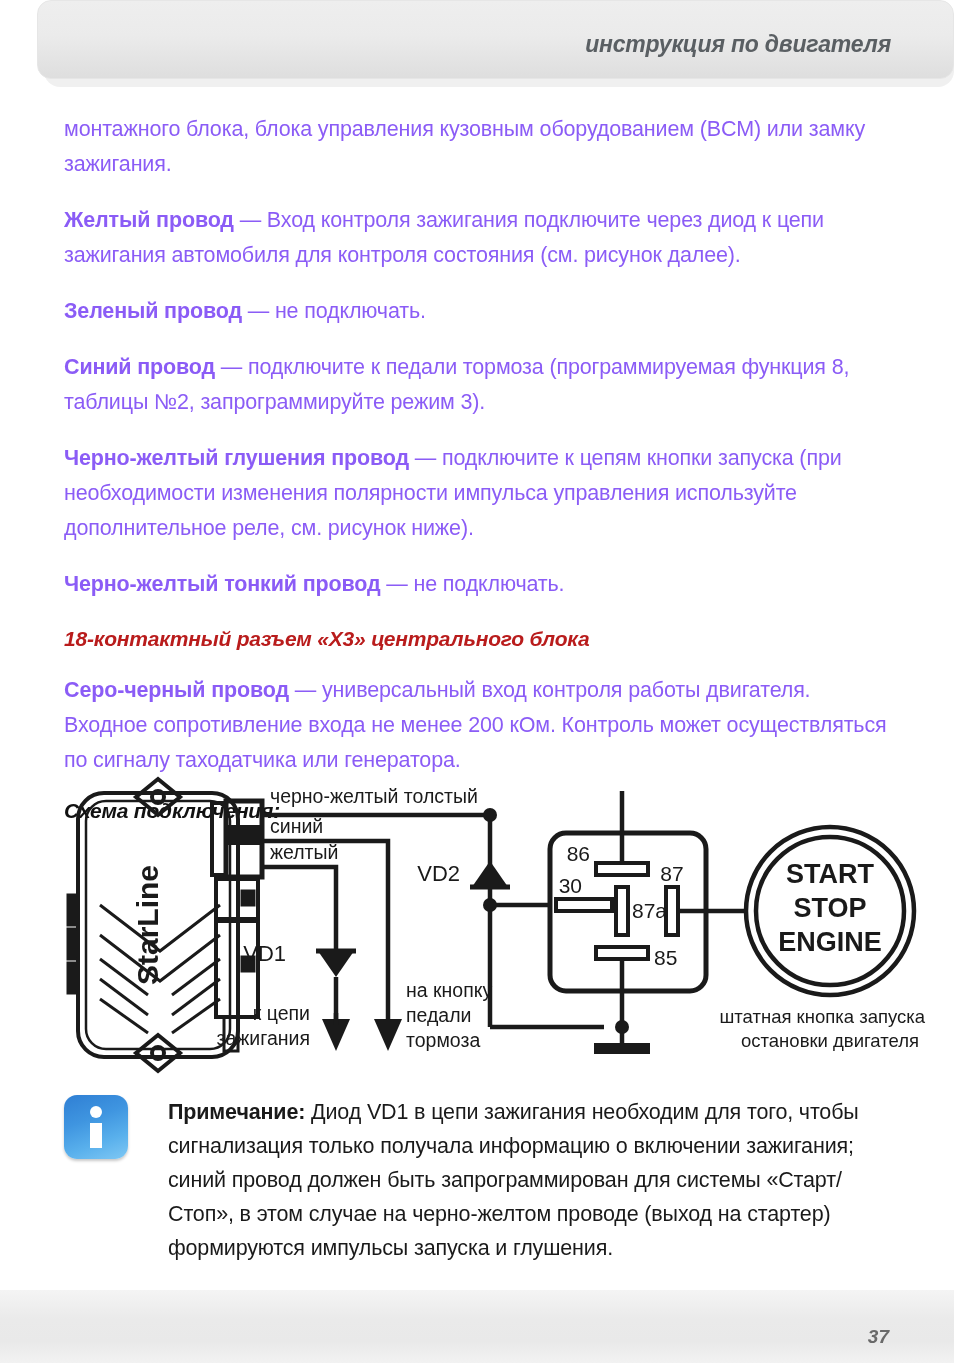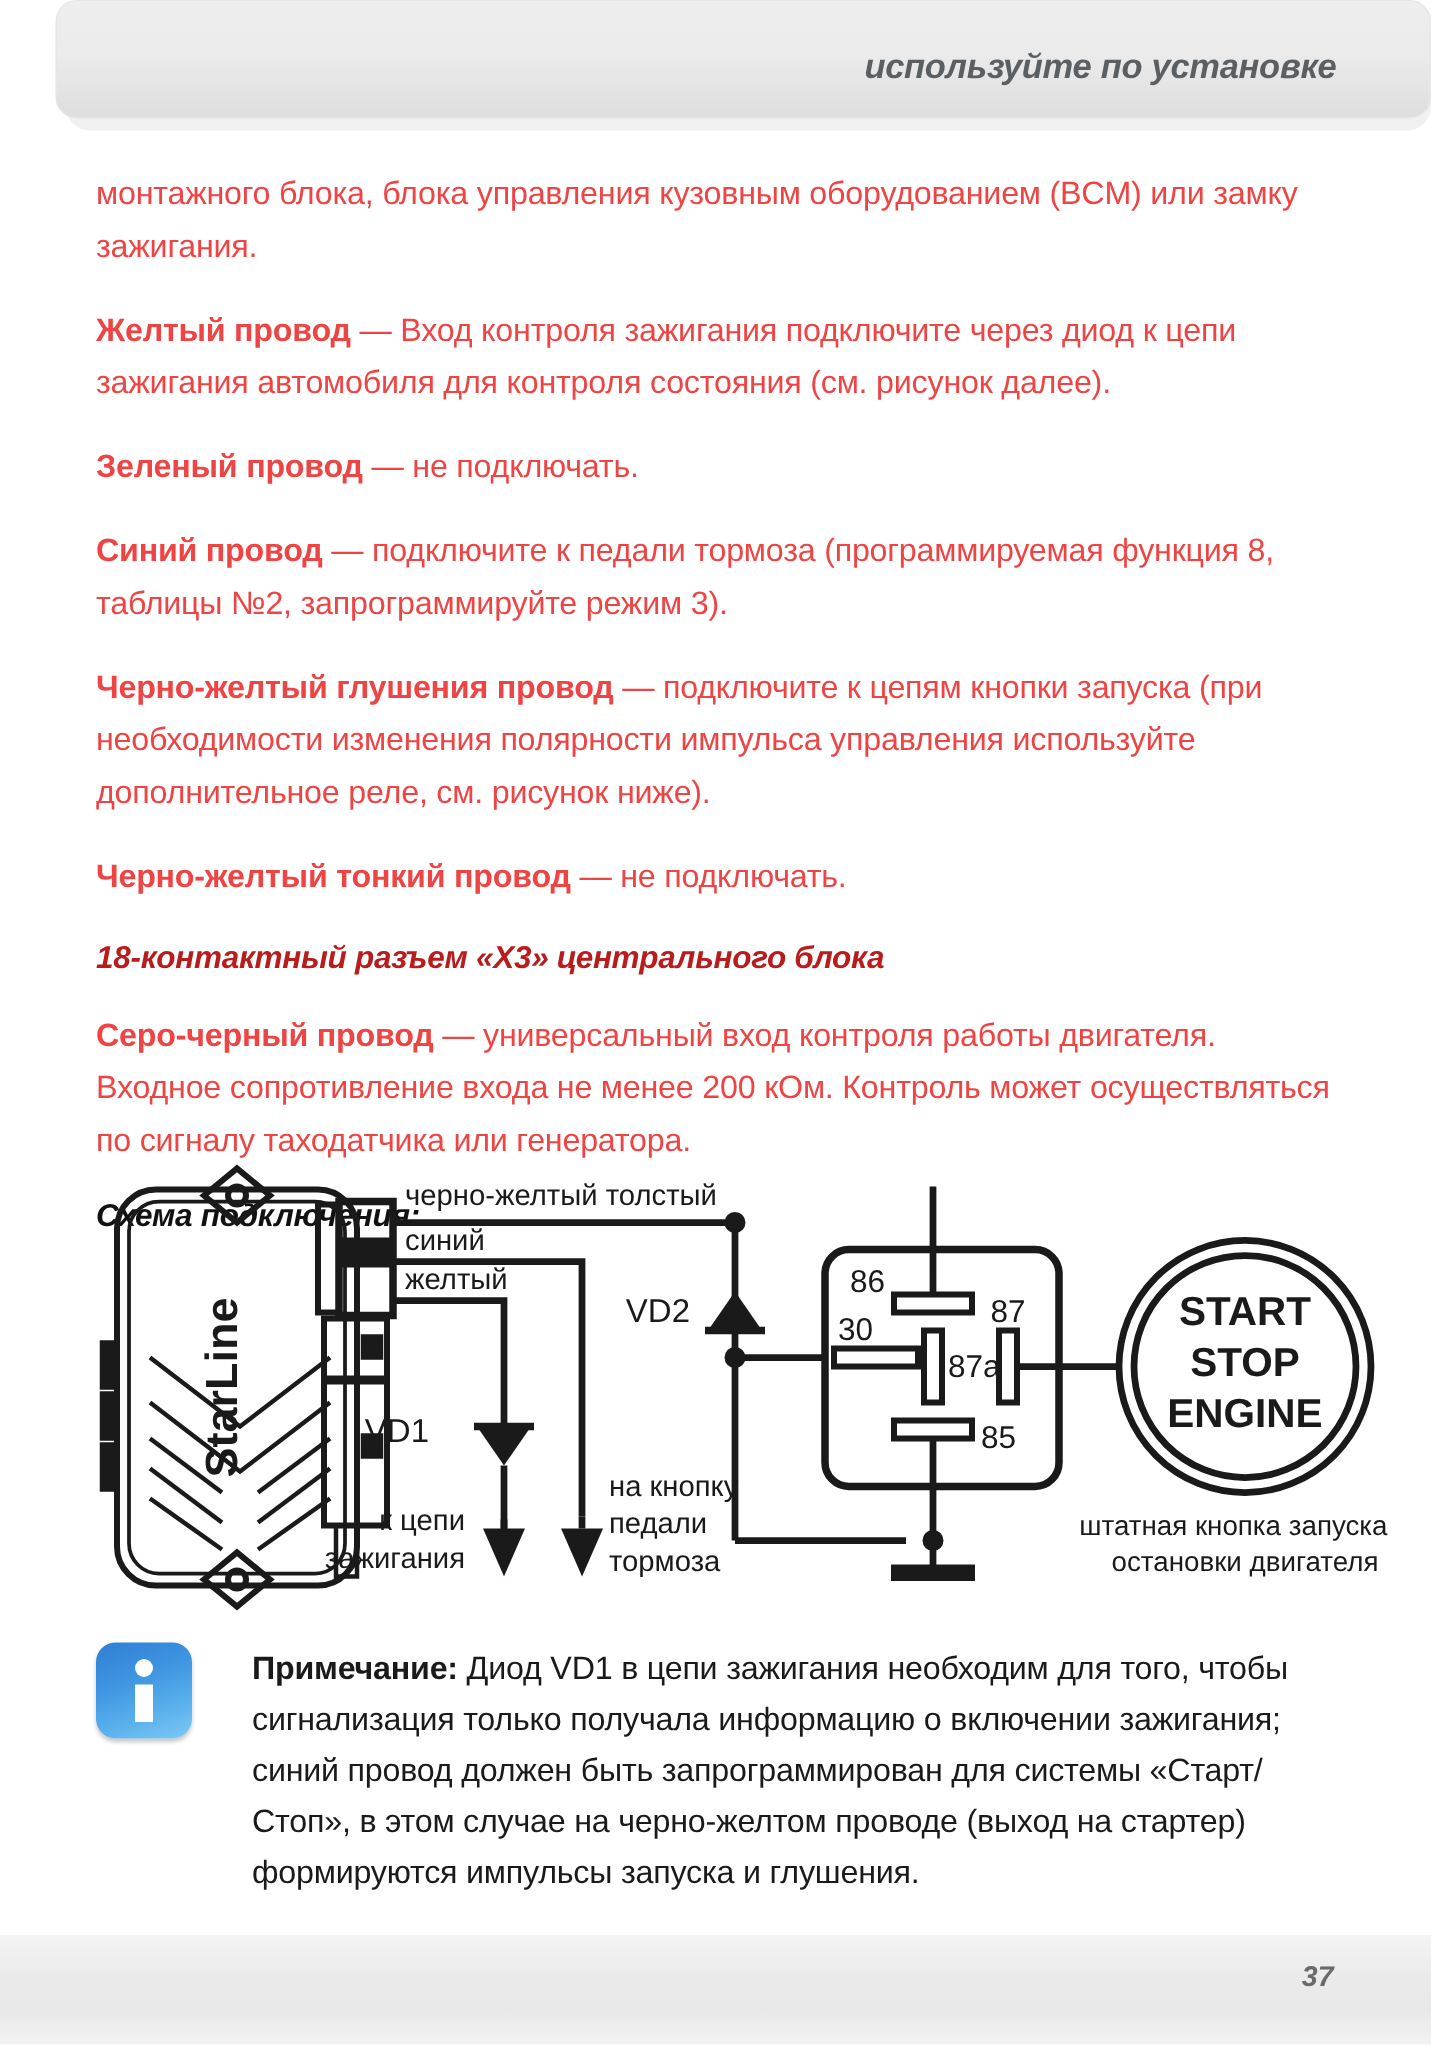--- a/index.html
+++ b/index.html
@@ -54,21 +54,21 @@
   .content {
     position: absolute;
     left: 64px;
     top: 112px;
     width: 826px;
   }
   p.para {
     margin: 0 0 21px 0;
     font-size: 21.5px;
     line-height: 35px;
-    color: #ef4444;
+    color: #8b5cf6;
     letter-spacing: -0.15px;
   }
   p.para b { font-weight: bold; }
   h3.subhead {
     margin: 0 0 18px 0;
     font-size: 21px;
     font-weight: bold;
     font-style: italic;
     line-height: 32px;
     color: #b91c1c;
@@ -144,33 +144,33 @@
     position: absolute;
     left: 0;
     top: 1290px;
     width: 954px;
     height: 73px;
     background: linear-gradient(180deg, #f4f4f4 0%, #eaeaea 40%, #e9e9e9 70%, #f2f2f2 100%);
   }
   .page-number {
     position: absolute;
     right: 65px;
-    top: 18px;
+    top: 36px;
     font-size: 19px;
     font-style: italic;
     font-weight: bold;
     color: #6a6a6a;
   }
 </style>
 </head>
 <body>
 
 <div class="header-shadow"></div>
 <div class="header-bar">
-  <div class="header-title">используйте по установке</div>
+  <div class="header-title">инструкция по двигателя</div>
 </div>
 
 <div class="content">
 
   <p class="para">
     <span>монтажного блока, блока управления кузовным оборудованием (BCM) или замку зажигания.</span>
   </p>
 
   <p class="para">
     <b>Желтый провод</b><span> — Вход контроля зажигания подключите через диод к цепи зажигания автомобиля для контроля состояния (см. рисунок далее).</span>

